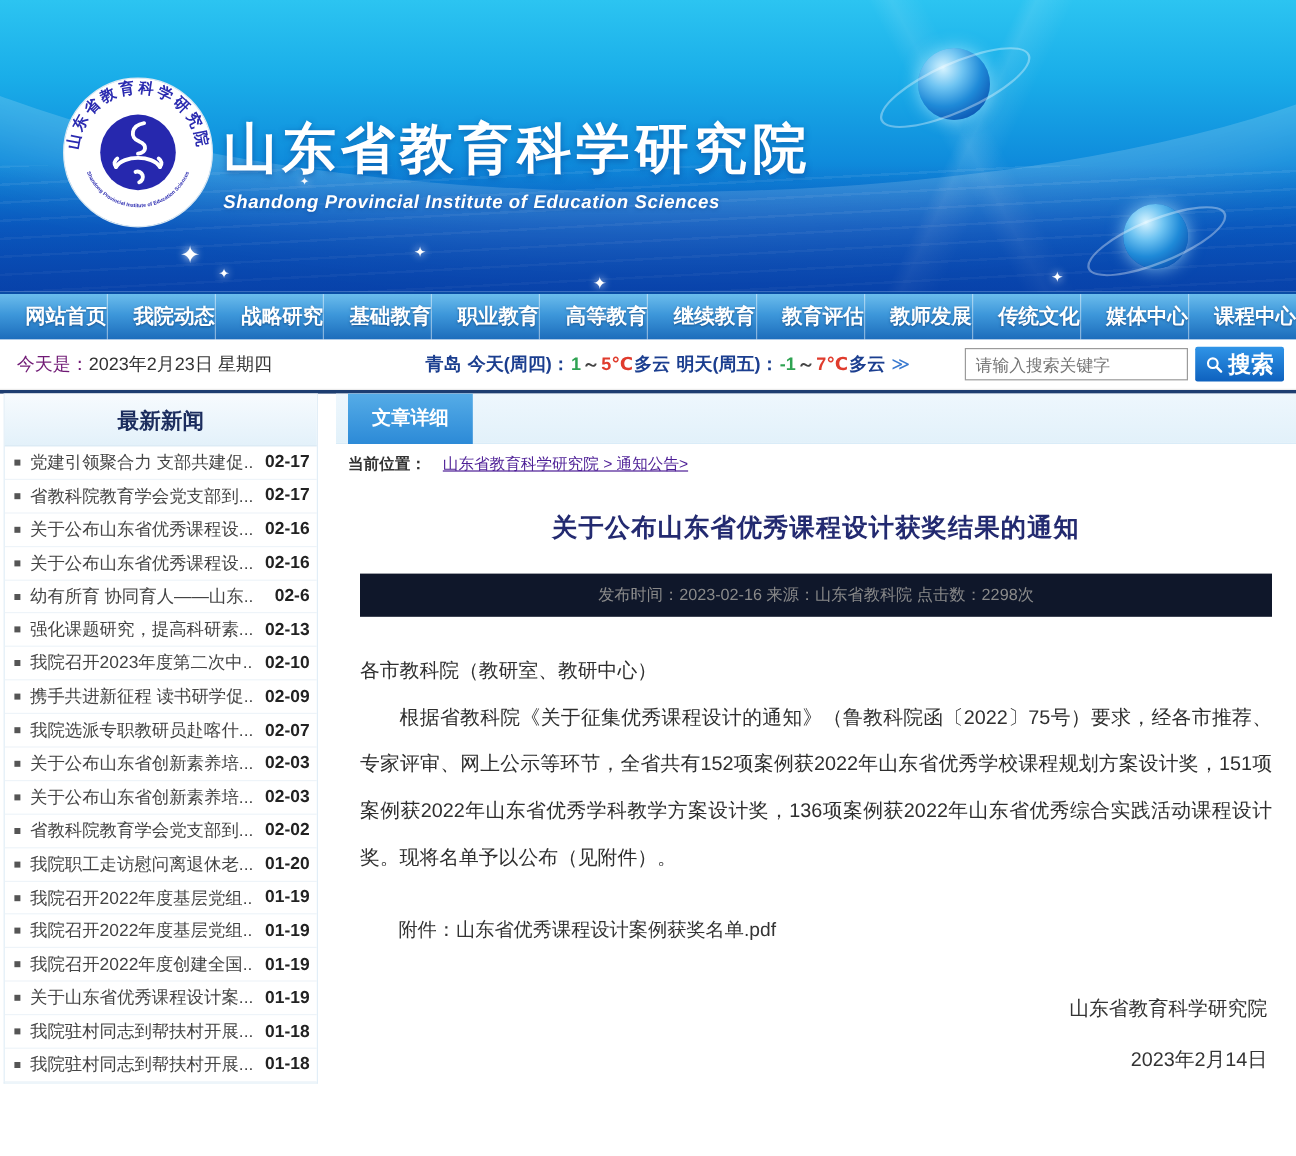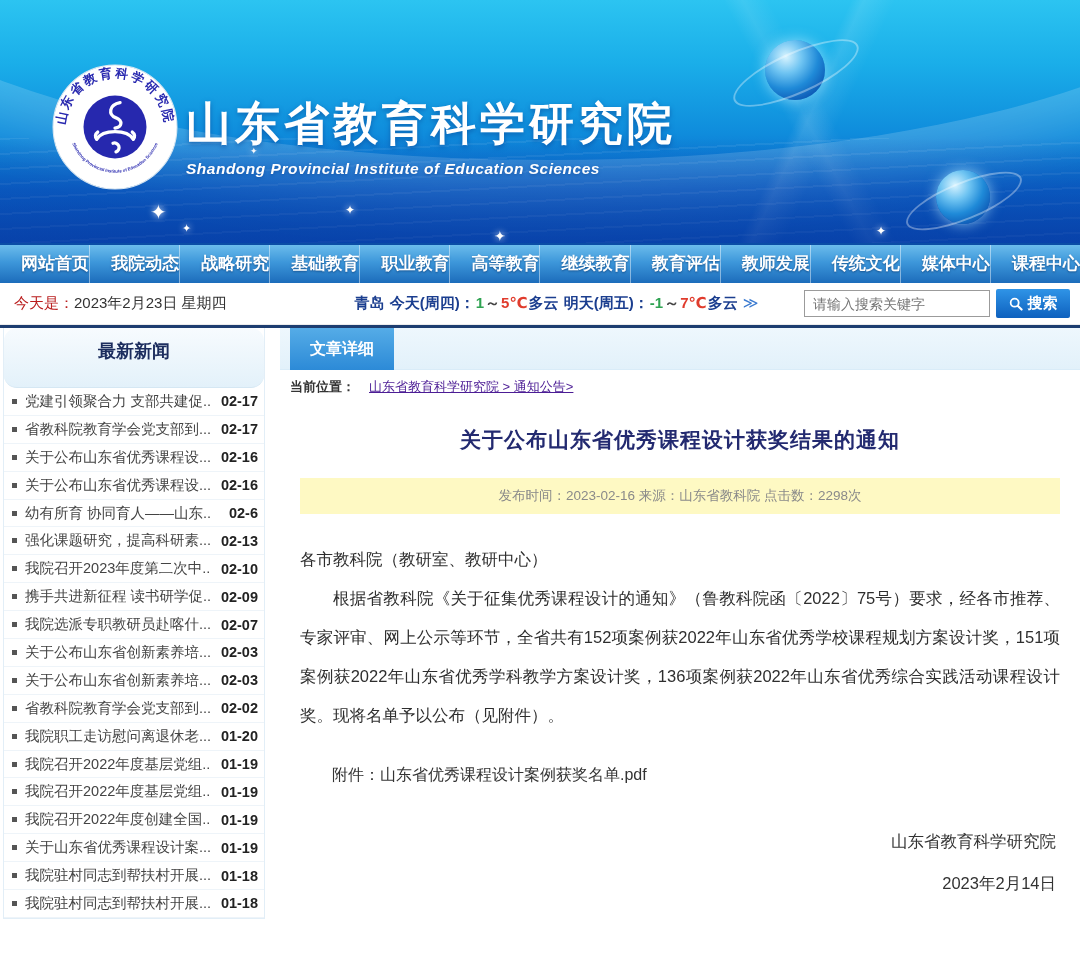--- a/index.html
+++ b/index.html
@@ -39,56 +39,56 @@
   .nav { display:flex; width:1080px; height:40px; border-top:2px solid #0a4da6;
     background:linear-gradient(180deg,#6bbcec 0%,#3d97da 45%,#1c6cbb 100%); }
   .nav-item { flex:1; text-align:right; line-height:38px; color:#fff; font-size:17px; font-weight:bold;
     border-right:1px solid rgba(255,255,255,.45); text-shadow:0 1px 2px rgba(6,48,100,.6); cursor:pointer; }
   .nav-item:last-child { border-right:none; }
 
   
   .infobar { display:flex; align-items:center; width:1080px; height:42px; background:#fff;
     border-bottom:1px solid #ececec; padding:0 10px 0 14px; }
   .date-block { font-size:15px; color:#333; white-space:nowrap; }
-  .date-label { color:#b91c1c; }
+  .date-label { color:#701a75; }
   .weather { margin-left:128px; font-size:15px; white-space:nowrap; }
   .weather span { margin-right:1px; }
   .searchbox { margin-left:auto; display:flex; align-items:center; }
   .search-input { width:186px; height:27px; border:1px solid #9b9b9b; font-size:14px; padding:0 8px;
     color:#333; outline:none; }
   .search-btn { width:74px; height:29px; margin-left:6px; border:none; cursor:pointer;
-    background:linear-gradient(180deg,#2f94e7,#0e61be); color:#fff; font-size:15px; font-weight:bold;
+    background:linear-gradient(180deg,#2f94e7,#0e61be); color:#fff; font-size:19px; font-weight:bold;
     display:flex; align-items:center; justify-content:center; gap:5px; border-radius:2px; }
 
   
   .content { display:flex; width:1080px; border-top:3px solid #1d3d70; background:#fff; }
 
   .sidebar { width:268px; padding:0 3px; }
   .side-panel { border:1px solid #e2eef7; border-top:none; background:#fff; }
-  .side-header { height:60px; line-height:46px; text-align:center; font-size:18px; font-weight:bold;
-    color:#1c2d5e; background:linear-gradient(180deg,#f7fbfe,#e3f1fa); border-bottom:1px solid #d5e7f3;border-radius:13px; }
+  .side-header { height:44px; line-height:46px; text-align:center; font-size:18px; font-weight:bold;
+    color:#1c2d5e; background:linear-gradient(180deg,#f7fbfe,#e3f1fa); border-bottom:1px solid #d5e7f3; }
   .news-row { display:flex; align-items:center; height:27.9px; border-bottom:1px solid #eef4f9;
     padding:0 6px 0 8px; cursor:pointer; }
   .bullet { width:5px; height:5px; background:#555; margin-right:8px; flex:none; }
   .news-title { flex:1; font-size:14.5px; color:#444; white-space:nowrap; overflow:hidden; }
   .news-date { width:48px; text-align:right; font-size:14.5px; font-weight:600; color:#222; flex:none; }
 
   .main { flex:1; margin-left:12px; }
   .tabbar { height:42px; background:linear-gradient(180deg,#eef7fd,#e2f1fa); border-bottom:1px solid #d9ecf8; }
   .tab { display:inline-block; margin-left:10px; width:104px; height:42px; line-height:42px;
     text-align:center; color:#fff; font-size:16px; font-weight:bold; cursor:pointer;
     background:linear-gradient(180deg,#55ace7,#2c8ad7); }
   .breadcrumb { height:34px; line-height:34px; font-size:13px; color:#666; padding-left:10px; }
   .crumb-label { font-weight:bold; color:#333; margin-right:14px; }
   .crumb-path { color:#4c1d95; cursor:pointer;text-decoration:underline; }
 
   .article { padding:0 20px 0 20px; }
   .art-title { margin-top:22px; text-align:center; font-size:21px; font-weight:bold; color:#232a70;
     letter-spacing:1px; }
-  .art-meta { margin-top:24px; height:36px; line-height:36px; background:#fef9c3; text-align:center;
+  .art-meta { margin-top:24px; height:36px; line-height:36px; background:#0f172a; text-align:center;
     color:#8a8a8a; font-size:13.5px; }
   .art-body { margin-top:26px; font-size:16.5px; color:#2e2e2e; line-height:39px; text-align:justify; }
   .art-body p { margin:0; }
   .art-body p:not(:first-child) { text-indent:2em; }
   .attachment { margin-top:30px; font-size:16px; color:#333; text-indent:2em; }
   .attach-name { cursor:pointer; }
   .signature { text-align:right; margin-top:34px; padding-right:4px; font-size:16.5px; color:#333;
     line-height:42px; }
 </style>
 </head>

